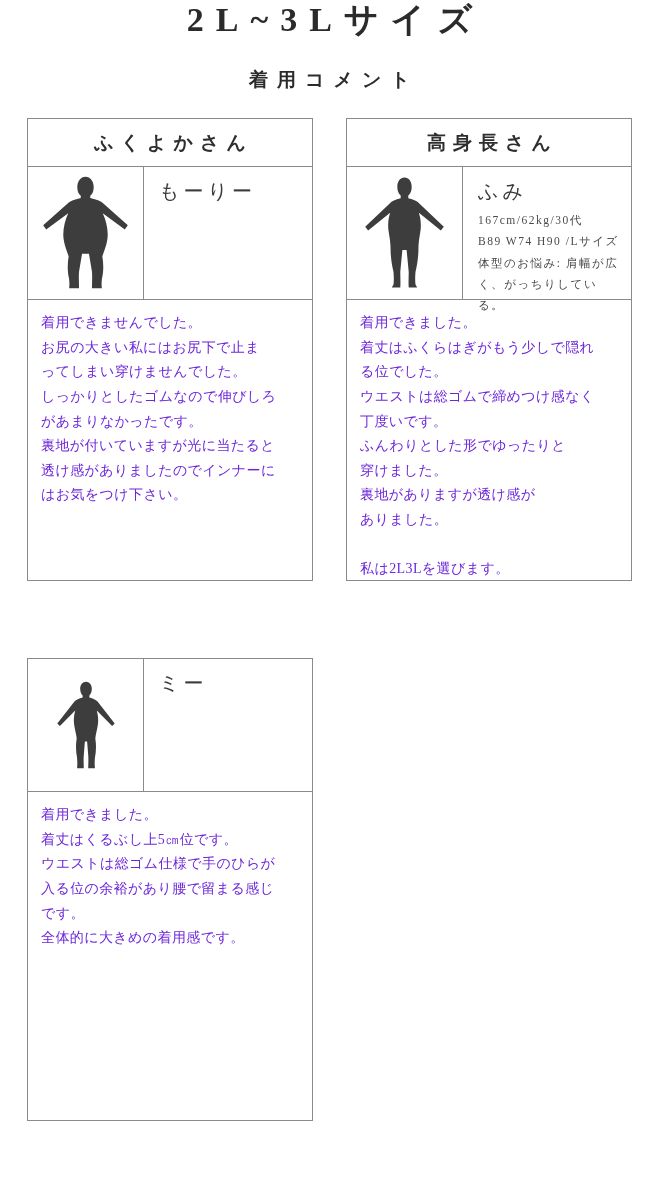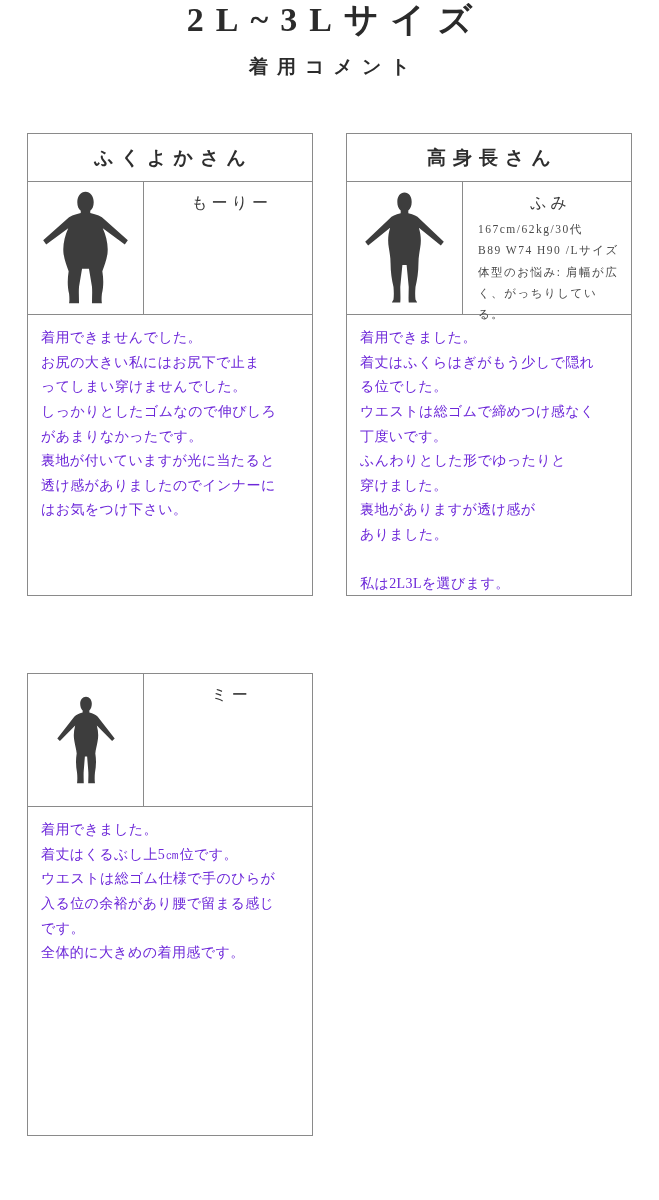--- a/index.html
+++ b/index.html
@@ -9,24 +9,24 @@
     font-family:"Liberation Serif","DejaVu Serif",serif;
     color:#333; overflow:hidden; position:relative;
   }
   .title-block { text-align:center; }
   .page-title {
     font-size:34px; font-weight:600; color:#2b2b2b;
     letter-spacing:12px; text-indent:12px; line-height:1.2;
   }
   .page-subtitle {
     font-size:19px; font-weight:600; color:#2b2b2b;
-    letter-spacing:9px; text-indent:9px; margin-top:13px;
+    letter-spacing:9px; text-indent:9px; margin-top:26px;
   }
   .cards-grid {
-    position:absolute; left:27px; top:133px;
+    position:absolute; left:27px; top:118px;
     display:grid; grid-template-columns:286px 286px;
     column-gap:33px; row-gap:77px;
   }
   .card {
     width:286px; height:463px; background:#fff;
     border:1px solid #8a8a8a; display:flex; flex-direction:column;
   }
   .card-header {
     height:48px; flex:0 0 48px; border-bottom:1px solid #8a8a8a;
     display:flex; align-items:center; justify-content:center;
@@ -37,21 +37,21 @@
     height:133px; flex:0 0 133px; border-bottom:1px solid #8a8a8a;
     display:flex;
   }
   .figure-cell {
     width:116px; flex:0 0 116px; border-right:1px solid #8a8a8a;
     display:flex; align-items:center; justify-content:center;
   }
   .figure-cell svg { display:block; }
   .info-cell { flex:1 1 auto; padding:11px 8px 0 15px; }
   .model-name {
-    font-size:16px; color:#3a3a3a; letter-spacing:4px; margin-bottom:5px;text-align:center;
+    font-size:20px; color:#3a3a3a; letter-spacing:4px; margin-bottom:5px;
   }
   .model-specs {
     font-size:11.5px; color:#4a4a4a; letter-spacing:1.5px;
     line-height:1.85; white-space:pre-line;
   }
   .comment {
     flex:1 1 auto; padding:11px 12px 0 13px;
     font-size:14px; color:#6d28d9; letter-spacing:0.4px;
     line-height:1.76; white-space:pre-line;
   }

